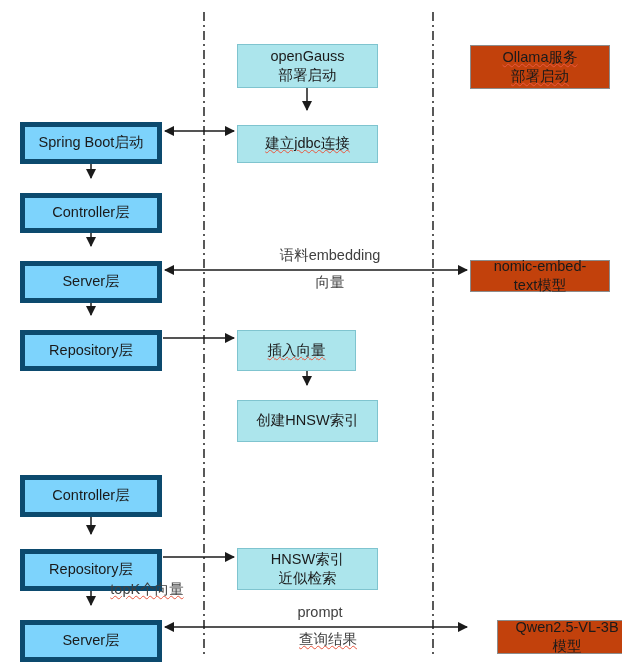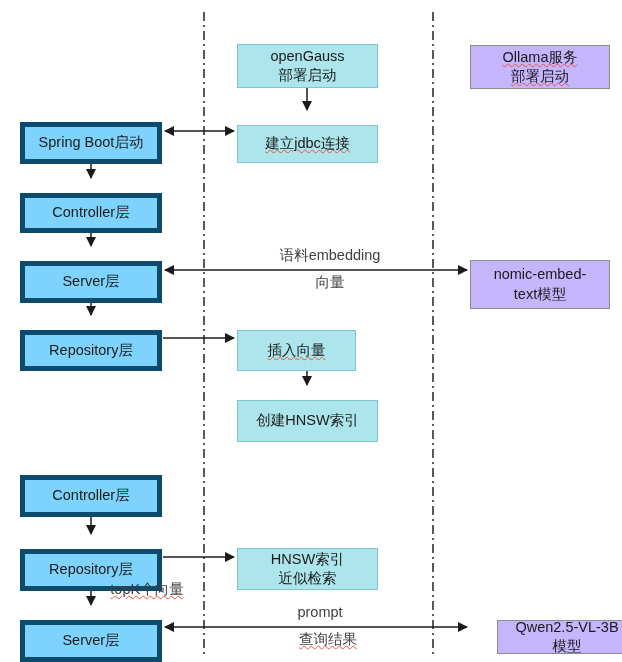--- a/index.html
+++ b/index.html
@@ -29,21 +29,21 @@
     text-align:center;
     font-size:14.5px;
     line-height:1.32;
     color:#1a1a1a;
     padding:2px 4px;
     white-space:pre-line;
     margin-top:12px;
   }
   .node.green{ background:#7dd3fc; border:5px solid #0c4a6e; }
   .node.cyan { background:#ace5ec; border:1px solid #7fc4cf; }
-  .node.gray { background:#c4b5fd; border:1px solid #8c8c8c; }
+  .node.gray { background:#c2410c; border:1px solid #8c8c8c; }
 
   .edge-label{
     position:absolute;
     font-size:14.5px;
     line-height:1.25;
     color:#404040;
     white-space:nowrap;
     text-align:center;
     transform:translateX(-50%);
   }
@@ -129,21 +129,21 @@
   <div class="node cyan" style="left:237px;top:388px;width:141px;height:42px;">创建HNSW索引</div>
 
   <div class="node cyan" style="left:237px;top:536px;width:141px;height:42px;">HNSW索引
 近似检索</div>
 
   <div class="node gray" style="left:470px;top:33px;width:140px;height:44px;">
     <span class="squiggle">Ollama服务
 部署启动</span>
   </div>
 
-  <div class="node gray" style="left:470px;top:248px;width:140px;height:49px;">nomic-embed-
+  <div class="node gray" style="left:470px;top:248px;width:140px;height:32px;">nomic-embed-
 text模型</div>
 
   <div class="node gray" style="left:497px;top:608px;width:140px;height:34px;">Qwen2.5-VL-3B
 模型</div>
 
   <div class="edge-label" style="left:330px;top:246px;">语料embedding</div>
 
   <div class="edge-label" style="left:330px;top:273px;">向量</div>
 
   <div class="edge-label squiggle" style="left:147px;top:580px;">topK个向量</div>

